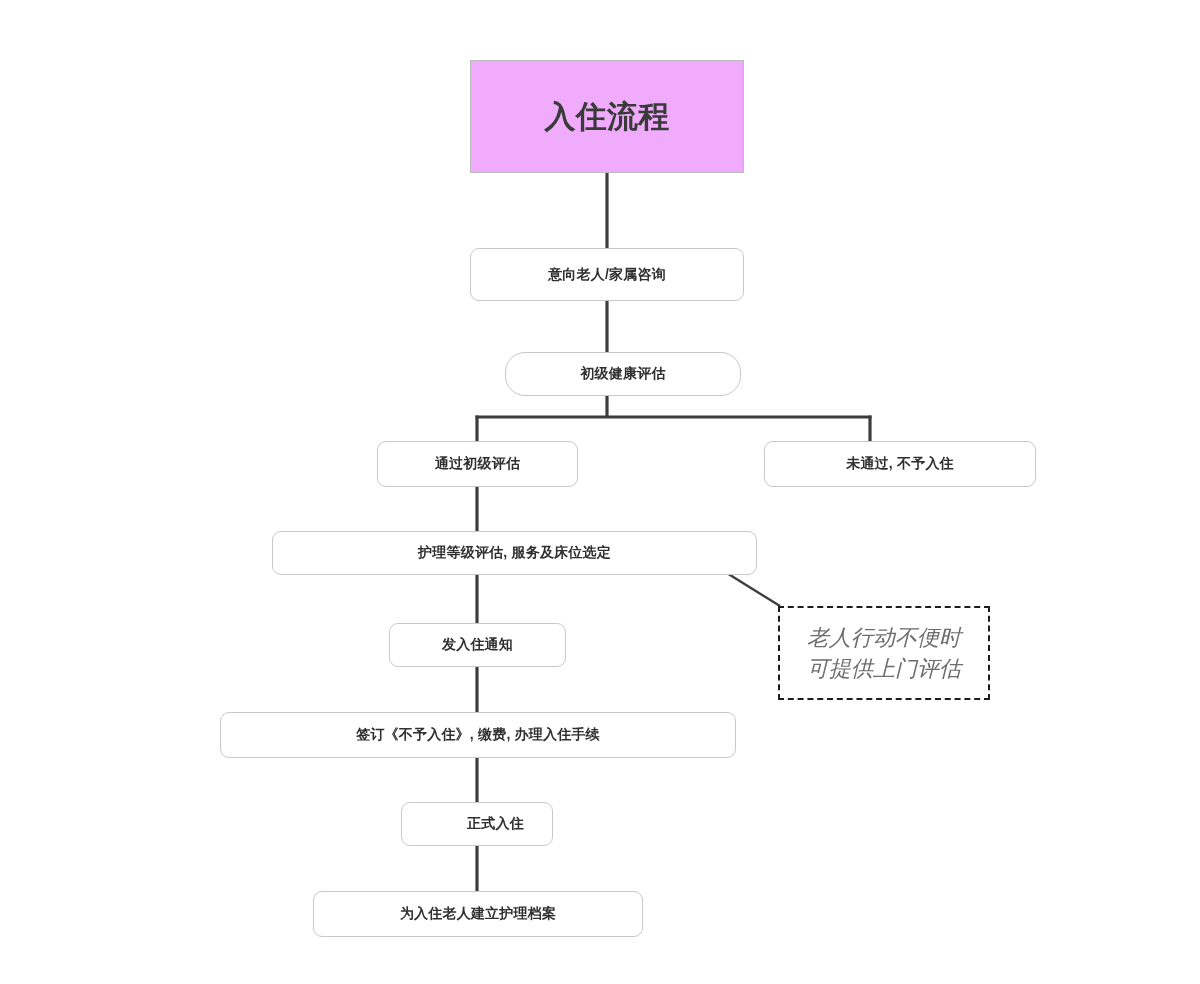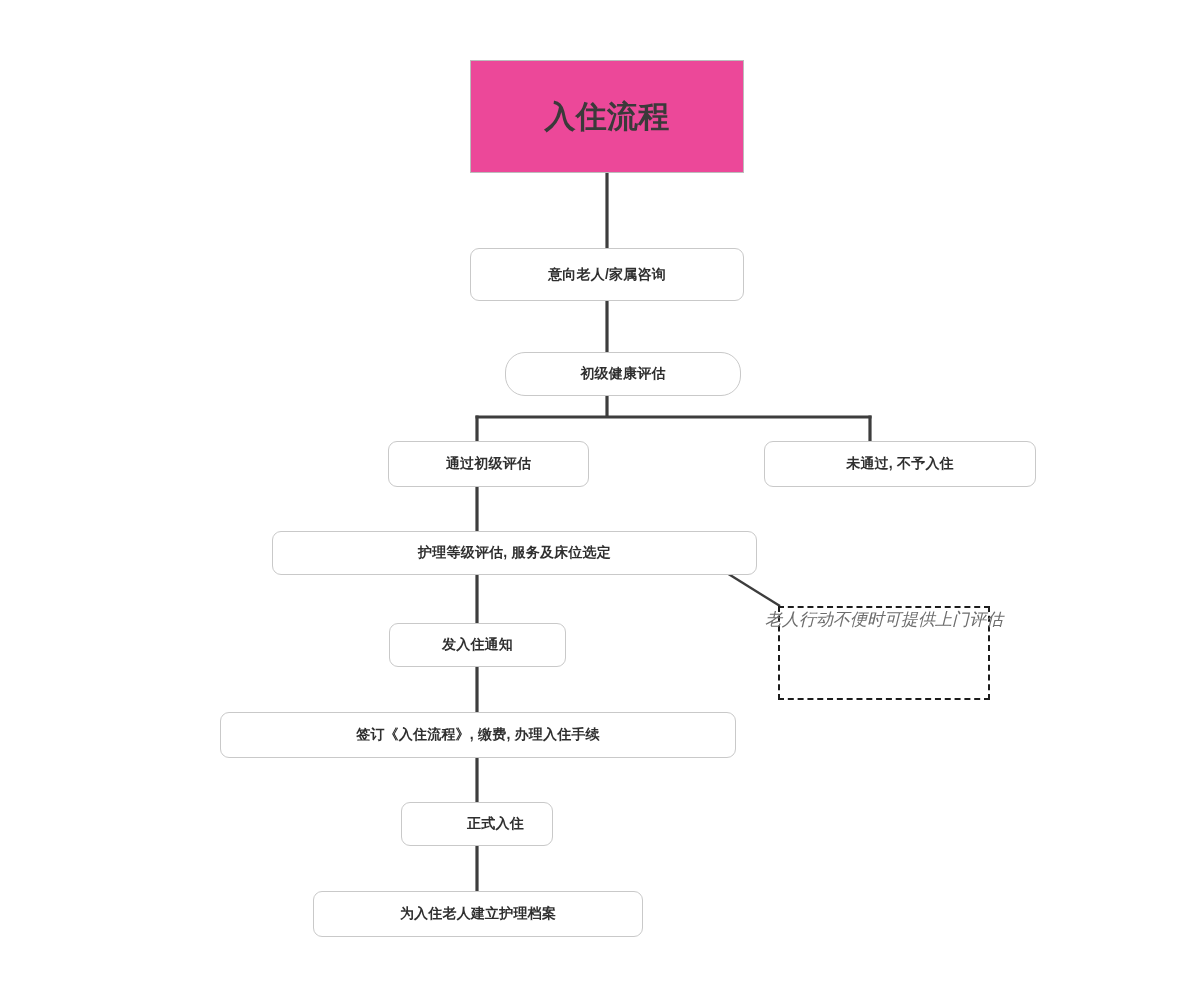--- a/index.html
+++ b/index.html
@@ -36,43 +36,43 @@
     background: #ffffff;
     border: 1.6px solid #c9c9c9;
     border-radius: 9px;
     color: #2f2f2f;
     font-weight: bold;
     letter-spacing: 0.2px;
     white-space: nowrap;
     z-index: 3;
   }
   .node.title {
-    background: #ec4899;
+    background: #f0abfc;
     border: 1.3px solid #bcbcbc;
     border-radius: 0;
     font-size: 31px;
     color: #3a3a3a;
   }
   .node.step {
     font-size: 14px;
   }
   
   .annotation {
     position: absolute;
     box-sizing: border-box;
     border: 2px dashed #1d1d1d;
     background: #ffffff;
     color: #6d6d6d;
     font-style: italic;
     font-weight: normal;
-    font-size: 17px;
+    font-size: 22px;
     line-height: 1.42;
     display: flex;
-    flex-direction: row;
-    align-items: flex-start;
+    flex-direction: column;
+    align-items: center;
     justify-content: center;
     z-index: 3;
     white-space: nowrap;
   }
   .annotation .ann-line { display: block; }
 </style>
 </head>
 <body>
 
 <div id="canvas">
@@ -114,38 +114,38 @@
   </div>
 
   <div class="node step" style="left:470px; top:248px; width:274px; height:53px;">
     <span>意向老人/家属咨询</span>
   </div>
 
   <div class="node step" style="left:505px; top:352px; width:236px; height:44px;border-radius:20px;">
     <span>初级健康评估</span>
   </div>
 
-  <div class="node step" style="left:388px; top:441px; width:201px; height:46px;">
+  <div class="node step" style="left:377px; top:441px; width:201px; height:46px;">
     <span>通过初级评估</span>
   </div>
 
   <div class="node step" style="left:764px; top:441px; width:272px; height:46px;">
     <span>未通过, 不予入住</span>
   </div>
 
   <div class="node step" style="left:272px; top:531px; width:485px; height:44px;">
     <span>护理等级评估, 服务及床位选定</span>
   </div>
 
   <div class="node step" style="left:389px; top:623px; width:177px; height:44px;">
     <span>发入住通知</span>
   </div>
 
   <div class="node step" style="left:220px; top:712px; width:516px; height:46px;">
-    <span>签订《入住流程》, 缴费, 办理入住手续</span>
+    <span>签订《不予入住》, 缴费, 办理入住手续</span>
   </div>
 
   <div class="node step" style="left:401px; top:802px; width:152px; height:44px;padding-left:37px;">
     <span>正式入住</span>
   </div>
 
   <div class="node step" style="left:313px; top:891px; width:330px; height:46px;">
     <span>为入住老人建立护理档案</span>
   </div>
 

